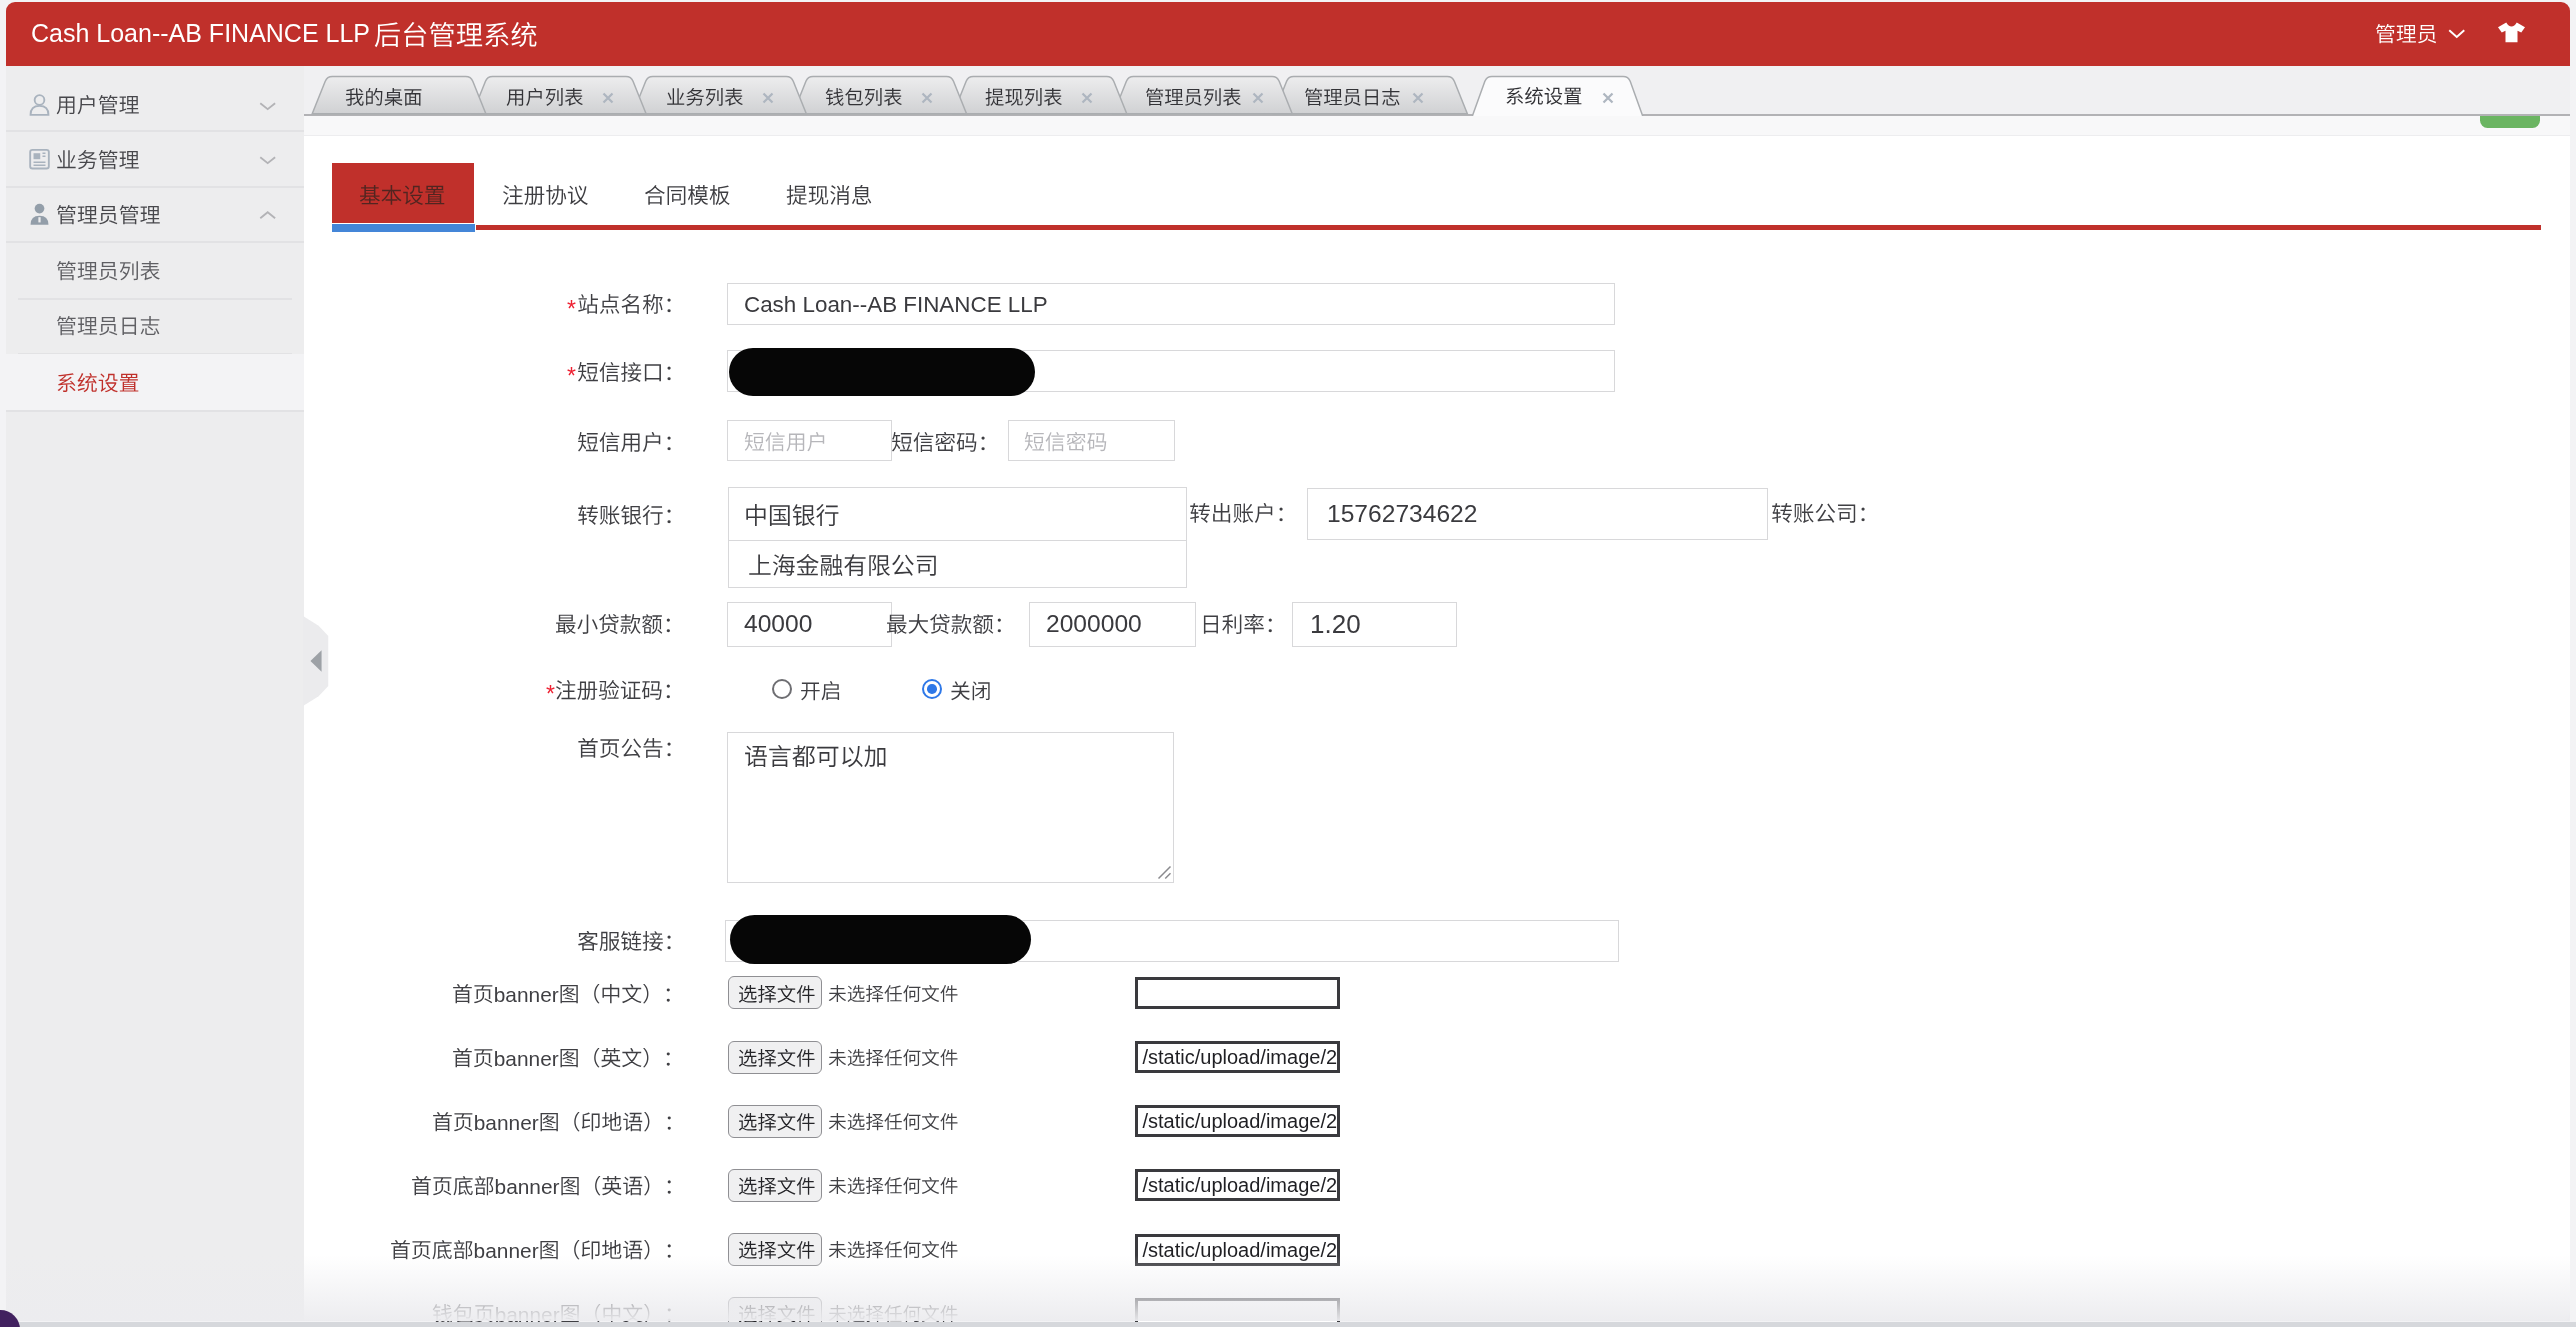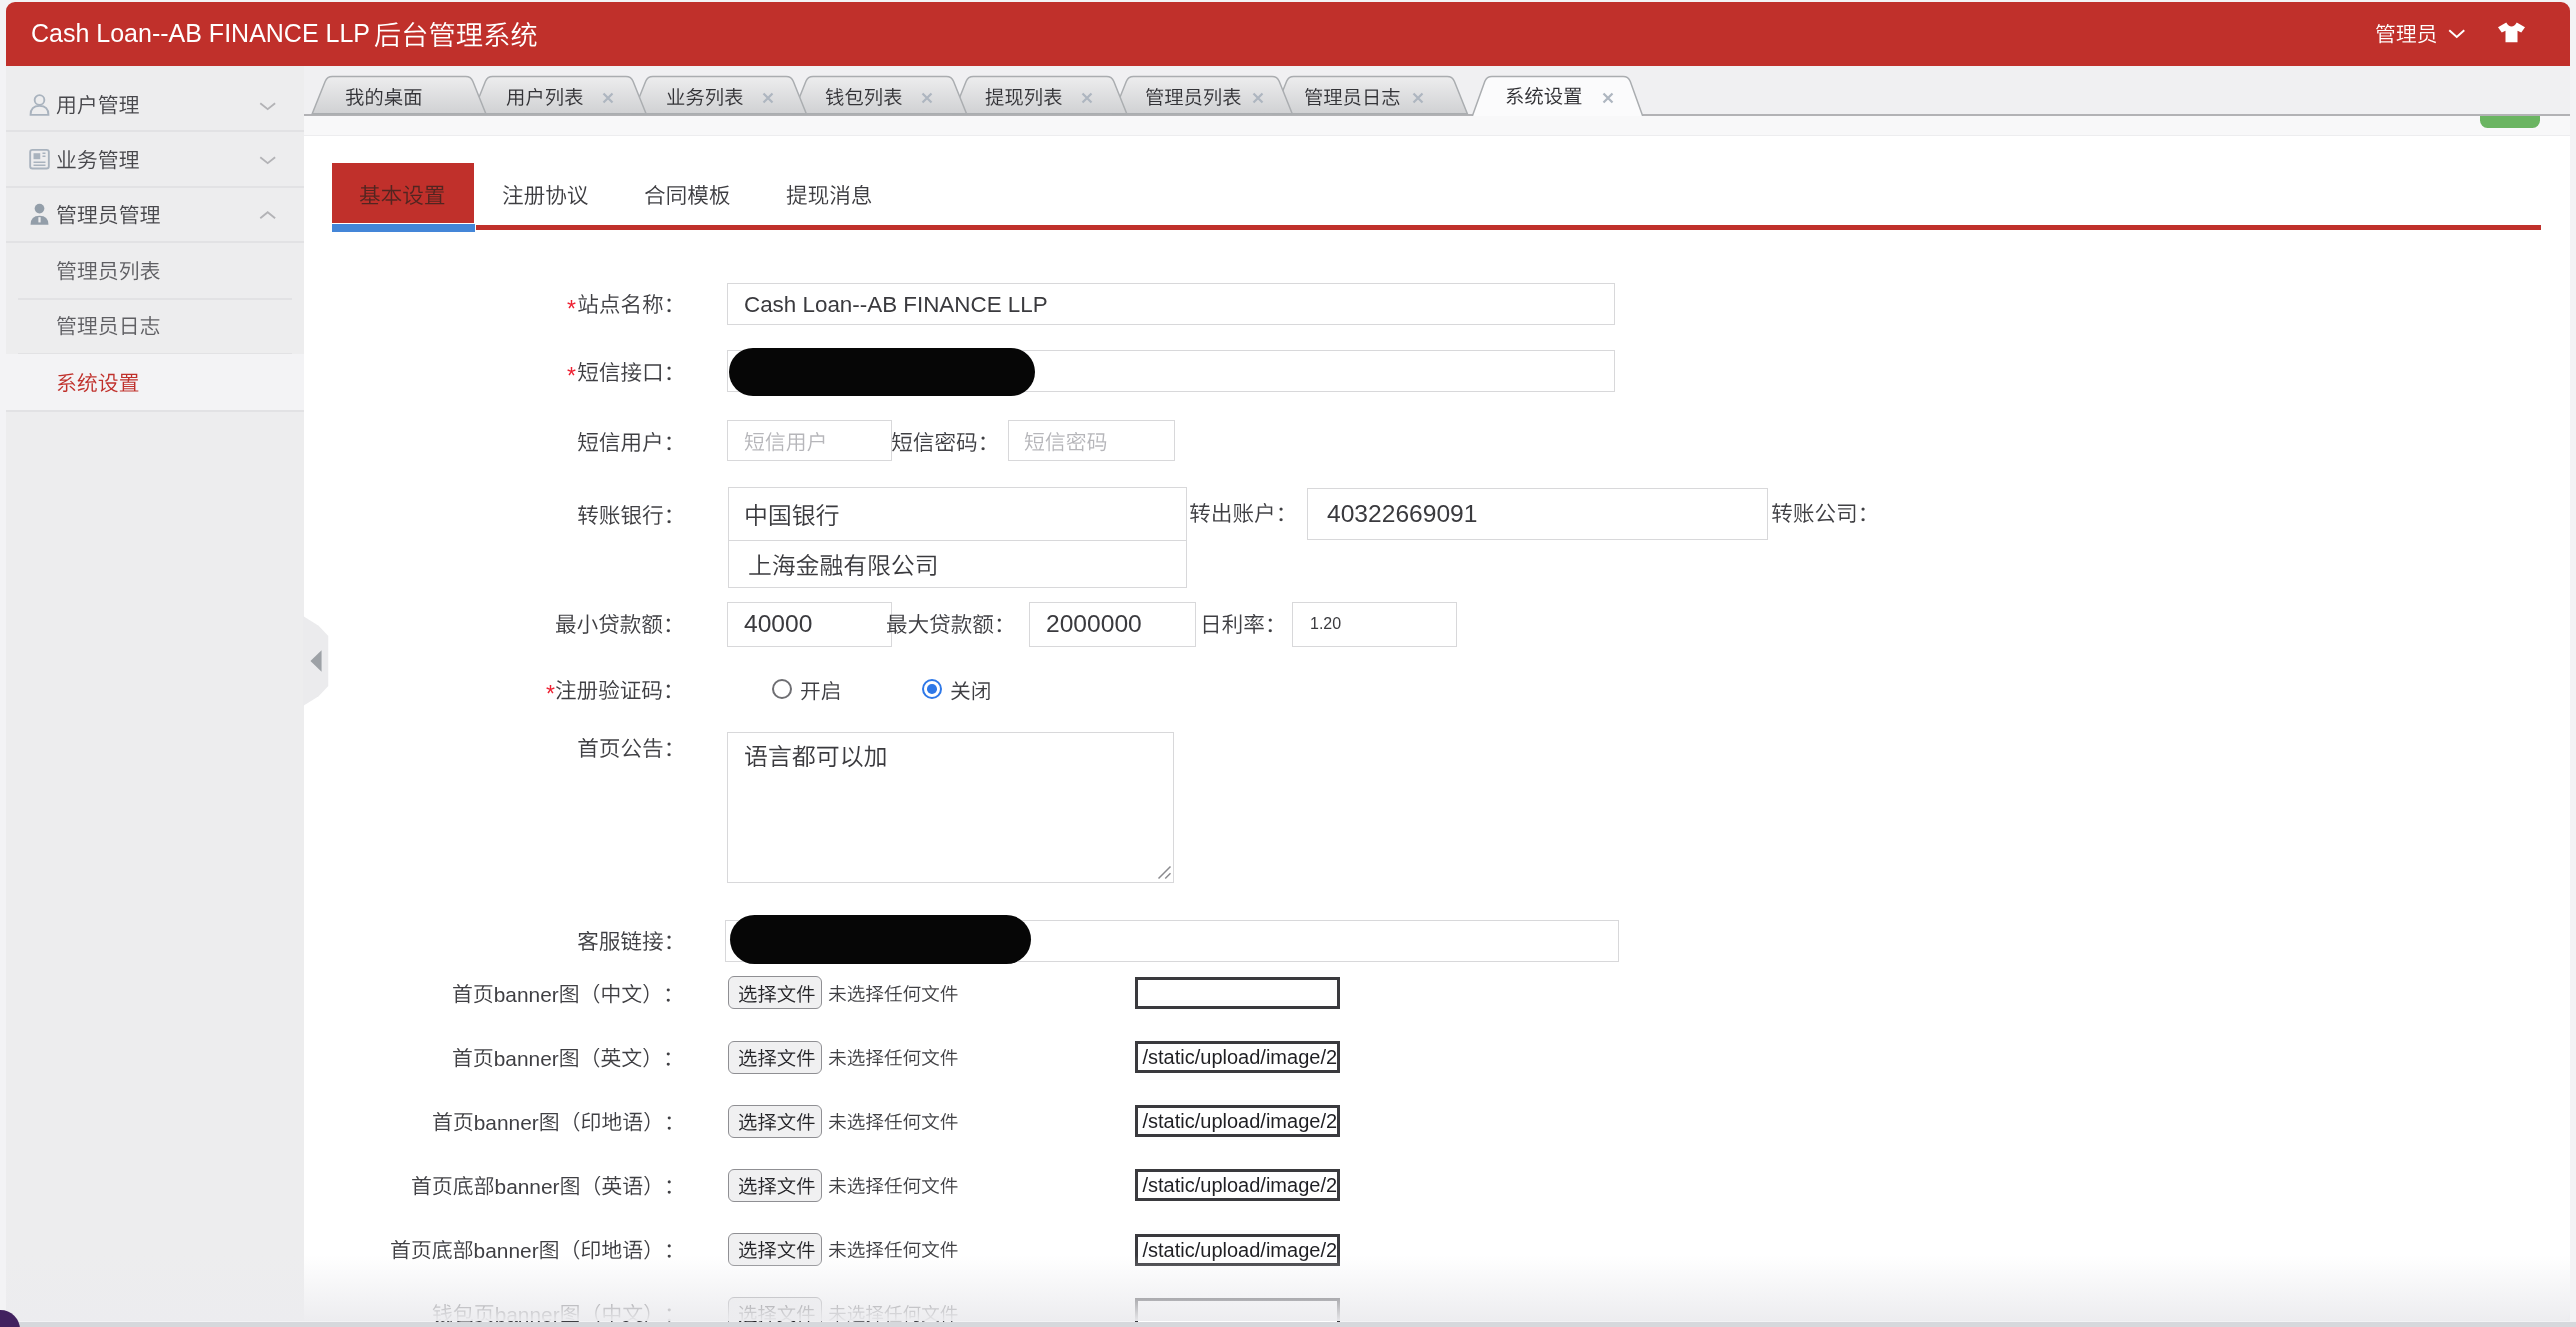--- a/index.html
+++ b/index.html
@@ -459,21 +459,21 @@
 <div style="position:absolute;left:1189px;top:503px;width:110px;height:24.6px"><svg width="110" height="24.6" viewBox="0 0 147 33">
       <g transform="translate(0,24.4) scale(0.02900,-0.02900)" fill="#3f3f43">
         <use href="#u8F6C" x="0"></use>
         <use href="#u51FA" x="1000"></use>
         <use href="#u8D26" x="2000"></use>
         <use href="#u6237" x="3000"></use>
         <use href="#uFF1A" x="4000"></use>
       </g>
     </svg></div>
 <div class="ab" style="left:1307px;top:488px;width:461px;height:52px;border:1.5px solid #d8d8da;background:#fff"></div>
-<div class="ab" style="left:1327px;top:498px;height:32px;line-height:32px;font-size:24.6px;color:#3a3a3e;white-space:nowrap">40322669091</div>
+<div class="ab" style="left:1327px;top:498px;height:32px;line-height:32px;font-size:24.6px;color:#3a3a3e;white-space:nowrap">15762734622</div>
 <div style="position:absolute;left:1771px;top:503px;width:110px;height:24.6px"><svg width="110" height="24.6" viewBox="0 0 147 33">
       <g transform="translate(0,24.4) scale(0.02900,-0.02900)" fill="#3f3f43">
         <use href="#u8F6C" x="0"></use>
         <use href="#u8D26" x="1000"></use>
         <use href="#u516C" x="2000"></use>
         <use href="#u53F8" x="3000"></use>
         <use href="#uFF1A" x="4000"></use>
       </g>
     </svg></div>
 <div style="position:absolute;left:555px;top:614px;width:131px;height:24.6px"><svg width="131" height="24.6" viewBox="0 0 176 33">
@@ -502,21 +502,21 @@
 <div class="ab" style="left:1046px;top:608px;height:32px;line-height:32px;font-size:24.6px;color:#3a3a3e;white-space:nowrap">2000000</div>
 <div style="position:absolute;left:1200px;top:614px;width:88px;height:24.6px"><svg width="88" height="24.6" viewBox="0 0 118 33">
       <g transform="translate(0,24.4) scale(0.02900,-0.02900)" fill="#3f3f43">
         <use href="#u65E5" x="0"></use>
         <use href="#u5229" x="1000"></use>
         <use href="#u7387" x="2000"></use>
         <use href="#uFF1A" x="3000"></use>
       </g>
     </svg></div>
 <div class="ab" style="left:1292px;top:602px;width:165px;height:45px;border:1.5px solid #d8d8da;background:#fff"></div>
-<div class="ab" style="left:1310px;top:608px;height:32px;line-height:32px;font-size:16px;color:#3a3a3e;white-space:nowrap">1.20</div>
+<div class="ab" style="left:1310px;top:608px;height:32px;line-height:32px;font-size:26px;color:#3a3a3e;white-space:nowrap">1.20</div>
 <div style="position:absolute;left:546px;top:681px;color:#e23;font-size:23px;font-family:'Liberation Sans',sans-serif">*</div>
 <div style="position:absolute;left:555px;top:680px;width:131px;height:24.6px"><svg width="131" height="24.6" viewBox="0 0 176 33">
       <g transform="translate(0,24.4) scale(0.02900,-0.02900)" fill="#3f3f43">
         <use href="#u6CE8" x="0"></use>
         <use href="#u518C" x="1000"></use>
         <use href="#u9A8C" x="2000"></use>
         <use href="#u8BC1" x="3000"></use>
         <use href="#u7801" x="4000"></use>
         <use href="#uFF1A" x="5000"></use>
       </g>

